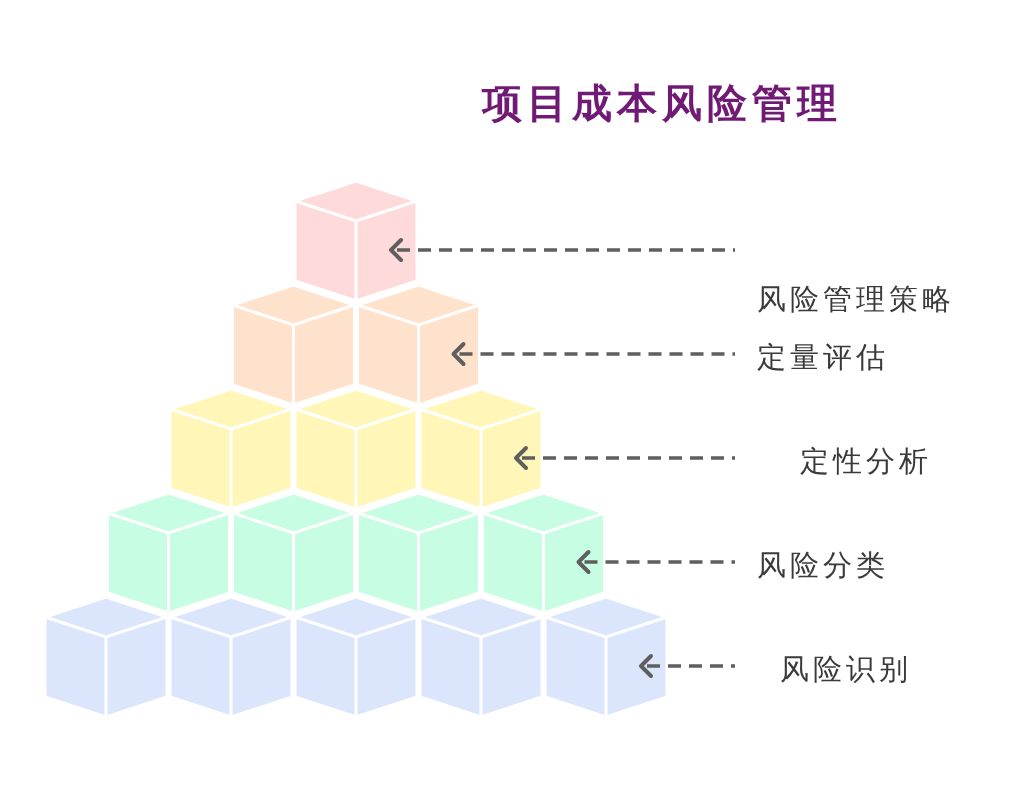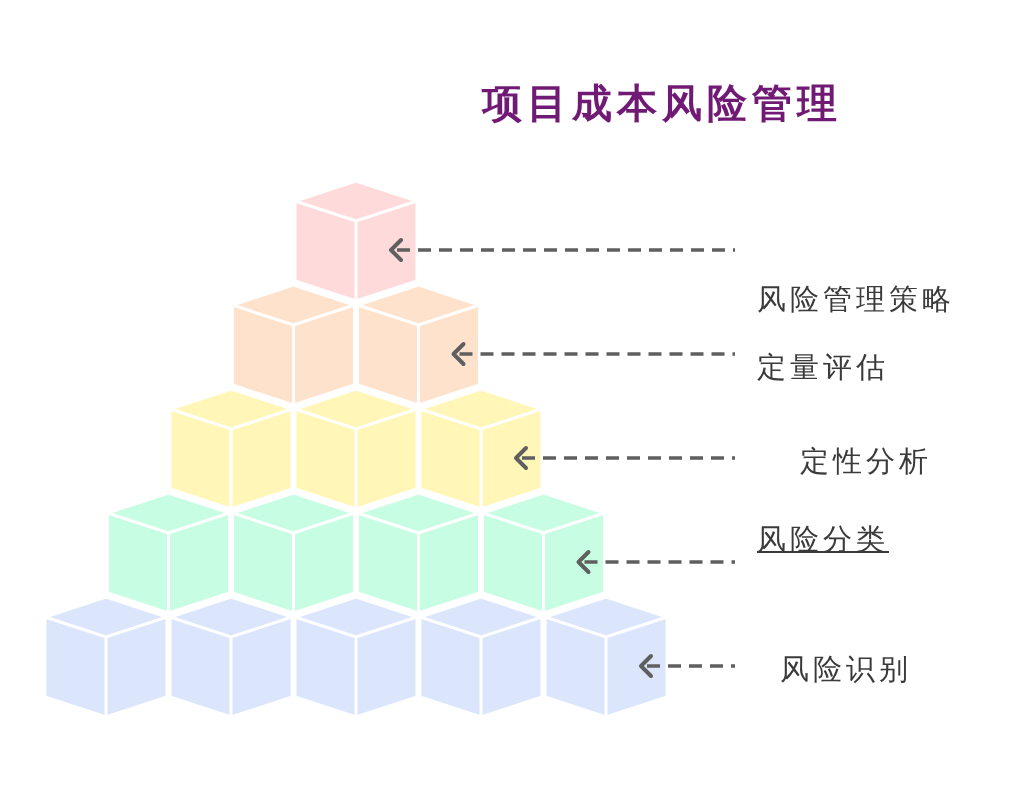--- a/index.html
+++ b/index.html
@@ -99,16 +99,16 @@
       <line x1="522" y1="458" x2="735" y2="458" stroke="#5f5f5f" stroke-width="3.5" stroke-dasharray="13 8"></line>
       <polyline points="526,448 516,458 526,468" fill="none" stroke="#5f5f5f" stroke-width="4" stroke-linecap="round" stroke-linejoin="round"></polyline>
       <line x1="584.5" y1="562" x2="735" y2="562" stroke="#5f5f5f" stroke-width="3.5" stroke-dasharray="13 8"></line>
       <polyline points="588.5,552 578.5,562 588.5,572" fill="none" stroke="#5f5f5f" stroke-width="4" stroke-linecap="round" stroke-linejoin="round"></polyline>
       <line x1="647" y1="666" x2="735" y2="666" stroke="#5f5f5f" stroke-width="3.5" stroke-dasharray="13 8"></line>
       <polyline points="651,656 641,666 651,676" fill="none" stroke="#5f5f5f" stroke-width="4" stroke-linecap="round" stroke-linejoin="round"></polyline>
     </g>
 </svg>
 
 <div class="label" style="top:248px;margin-top:32px;">风险管理策略</div>
-<div class="label" style="top:348px;">定量评估</div>
+<div class="label" style="top:338px;">定量评估</div>
 <div class="label" style="top:442px;margin-left:43px;">定性分析</div>
-<div class="label" style="top:520px;text-decoration:underline;">风险分类</div>
+<div class="label" style="top:546px;">风险分类</div>
 <div class="label" style="top:650px;margin-left:23px;">风险识别</div>
 
 </body></html>

